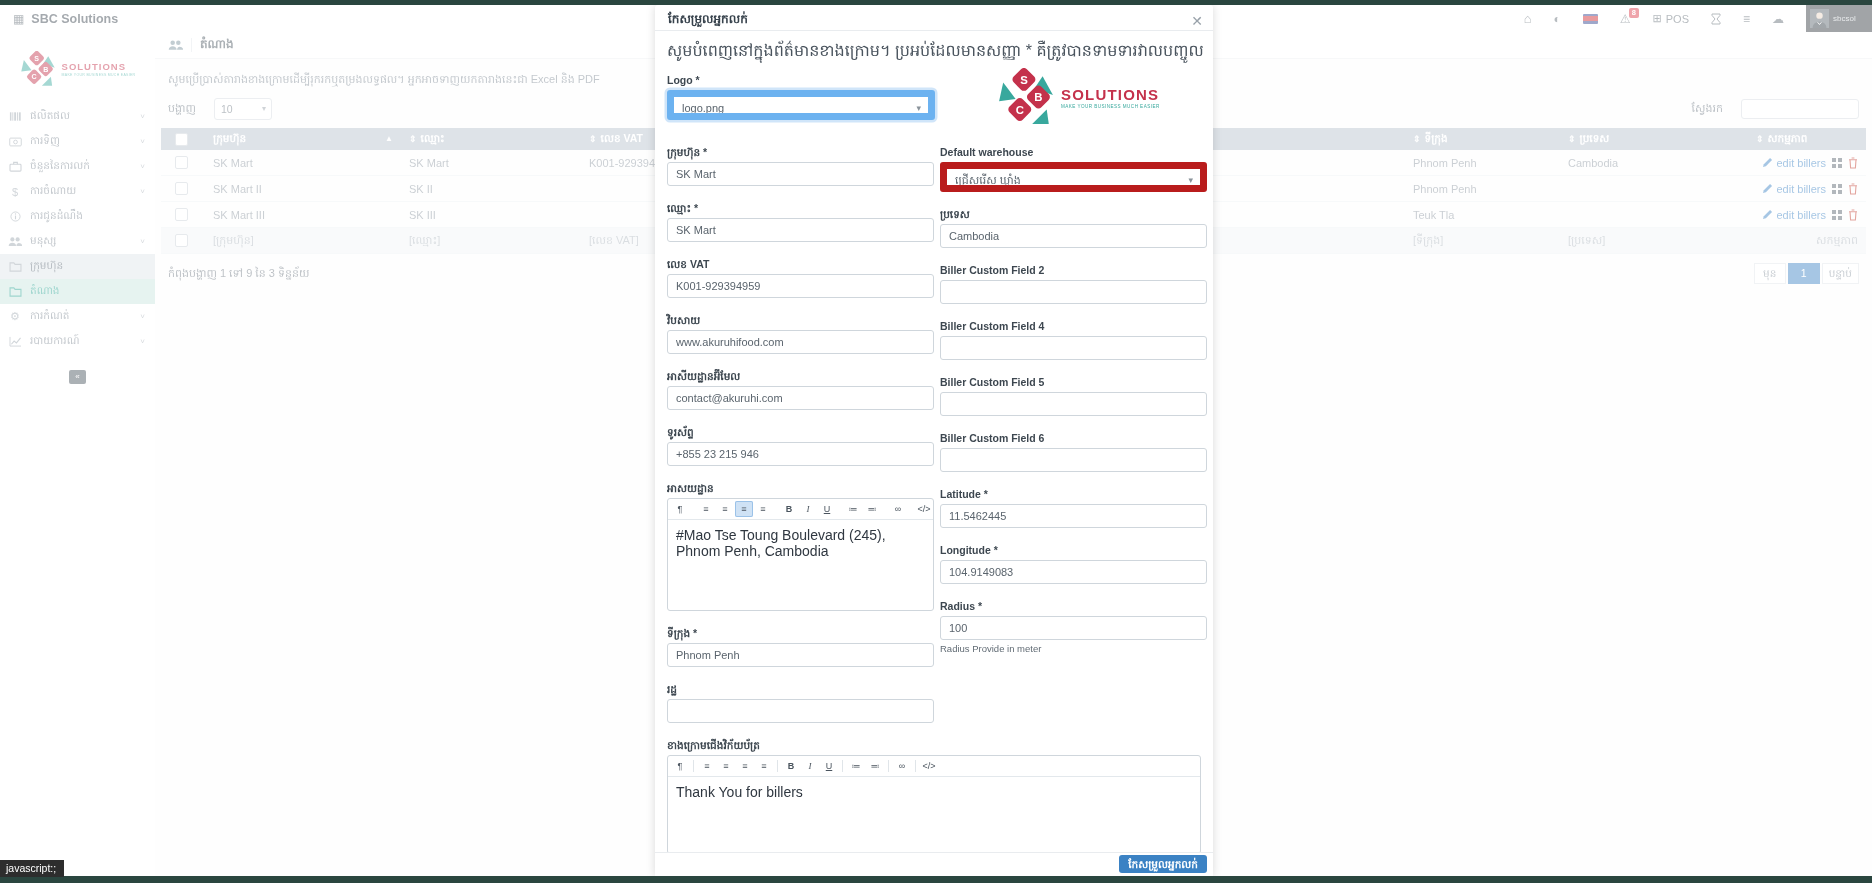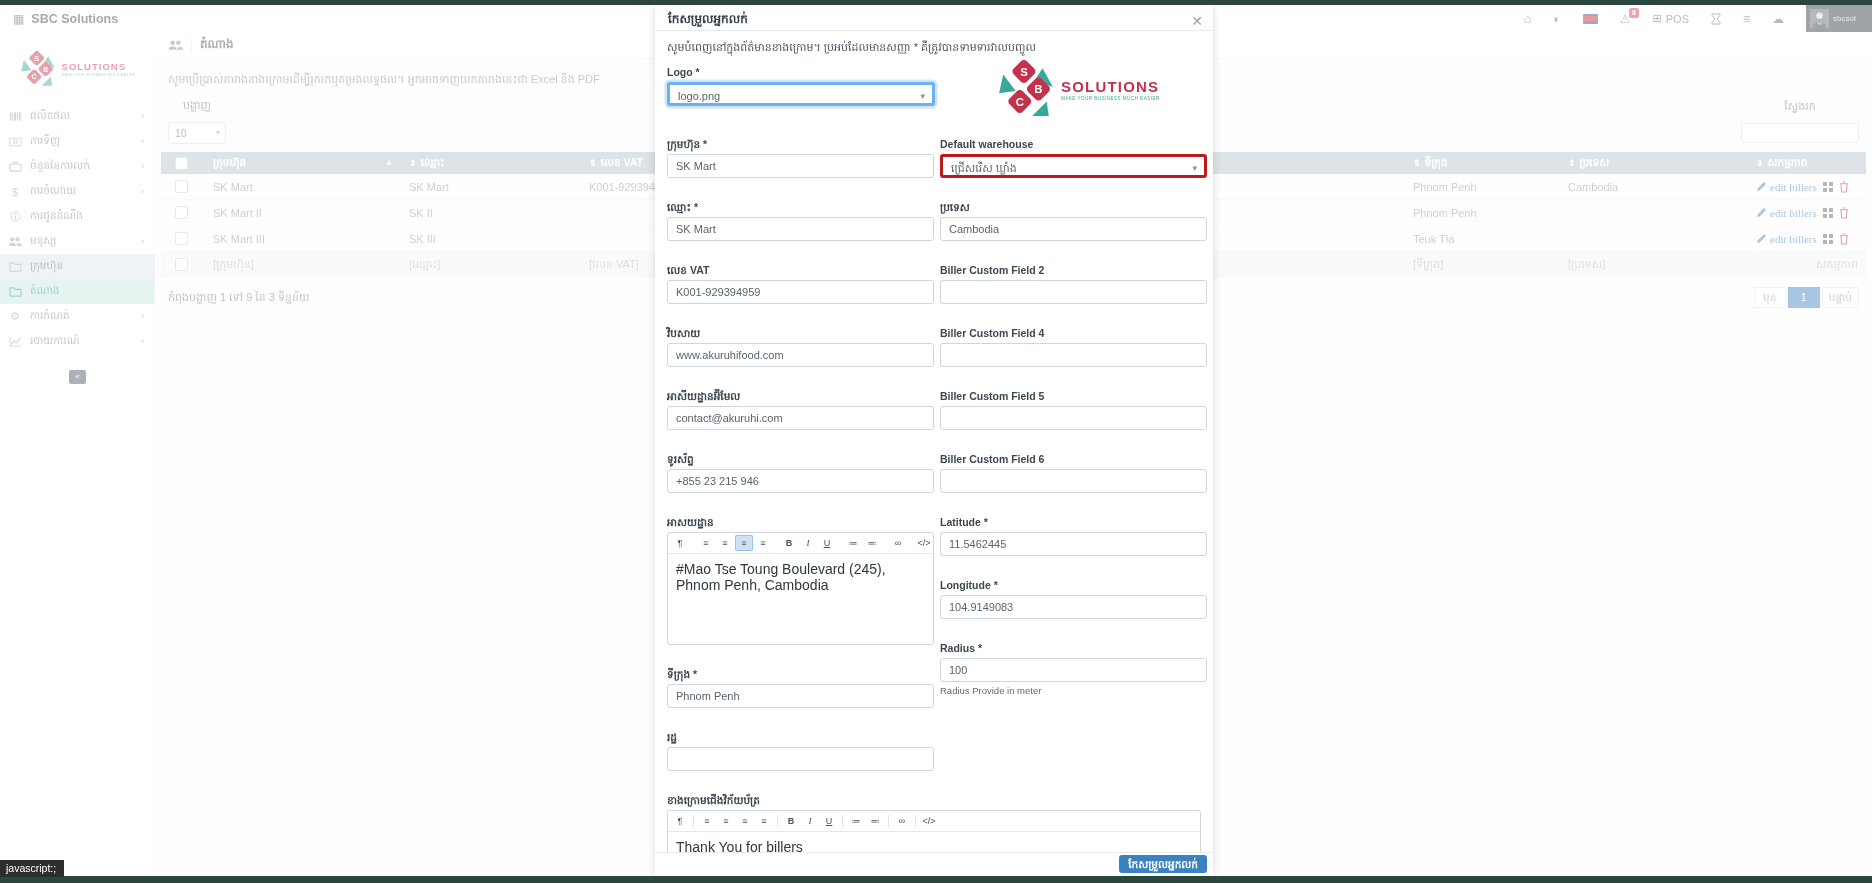--- a/index.html
+++ b/index.html
@@ -41,66 +41,66 @@
   .collapse-btn{margin:16px auto 0;width:17px;height:14px;background:#46525c;border-radius:2px;color:#fff;
     font-size:8px;line-height:14px;text-align:center;cursor:pointer;}
   
   .content{position:absolute;left:155px;top:32px;right:0;bottom:7px;background:#fdfdfd;z-index:1;}
   .page-head{height:26px;background:#fff;border-bottom:1px solid #edf0f2;display:flex;align-items:center;
     padding-left:13px;gap:8px;color:#607079;}
   .vsep{width:1px;height:14px;background:#e3e7ea;}
   .page-title{font-size:12px;font-weight:bold;color:#45525c;}
   .desc{margin:13px 13px 0;font-size:11px;color:#7c8792;}
   .controls{margin:10px 13px 0;display:flex;align-items:center;justify-content:space-between;}
-  .ctrl-left,.ctrl-right{display:flex;align-items:center;gap:8px;font-size:11px;color:#6b7681;flex-direction:column;}
+  .ctrl-left,.ctrl-right{display:flex;align-items:center;gap:18px;font-size:11px;color:#6b7681;}
   .mini-sel{position:relative;width:44px;height:20px;border:1px solid #d4dadf;border-radius:3px;
     font-size:10.5px;line-height:20px;padding:0 6px;color:#6b7681;background:#fff;cursor:pointer;}
   .mini-sel .caret{position:absolute;right:5px;top:0;font-size:8px;color:#98a1a9;}
   .search-in{width:118px;height:20px;border:1px solid #d4dadf;border-radius:3px;box-sizing:border-box;
     font-size:10.5px;padding:0 5px;color:#555;background:#fff;}
   table.dt{margin:8px 6px 0;width:calc(100% - 12px);border-collapse:collapse;table-layout:fixed;}
   .dt thead th{background:#b6c1cc;color:#fff;font-size:10.5px;font-weight:bold;height:22px;text-align:left;
     padding:0 8px;white-space:nowrap;overflow:hidden;cursor:pointer;}
   .dt .sort{font-size:9px;margin-right:4px;opacity:.95;}
   .dt .sort-r{float:right;font-size:8px;margin-top:2px;}
   .dt tbody td{height:25px;border-bottom:1px solid #eef1f3;font-size:11px;color:#8c96a0;padding:0 8px;
     white-space:nowrap;overflow:hidden;}
   .cb{display:inline-block;width:11px;height:11px;border:1px solid #c9d1d8;border-radius:2px;background:#fff;
     margin-left:6px;vertical-align:middle;cursor:pointer;}
   .dt tr.frow td{background:#f2f4f6;color:#aeb7bf;}
-  .act{display:flex;align-items:center;gap:6px;font-family:Liberation Serif, serif;}
+  .act{display:flex;justify-content:flex-end;align-items:center;gap:6px;}
   .editlink{color:#3b82c4;font-size:11px;display:flex;gap:3px;align-items:center;cursor:pointer;}
   .act .qr{color:#55606a;cursor:pointer;display:flex;}
   .act .tr-ic{color:#c0392b;cursor:pointer;display:flex;}
   .frow .act-txt{color:#aeb7bf;text-align:right;display:block;}
   .table-foot{margin:9px 13px 0;display:flex;justify-content:space-between;align-items:center;
     font-size:11px;color:#6f7983;}
   .pager{display:flex;gap:2px;align-items:center;}
   .pg{height:19px;min-width:18px;padding:0 6px;border:1px solid #dfe4e8;color:#8a95a0;font-size:10.5px;
     line-height:19px;text-align:center;background:#fff;cursor:pointer;}
   .pg.active{background:#3b82c4;border-color:#3b82c4;color:#fff;}
   
   .backdrop{position:absolute;top:5px;left:0;right:0;bottom:7px;background:rgba(255,255,255,.55);z-index:5;}
   
   .modal{position:absolute;left:655px;top:5px;width:558px;height:871px;background:#fff;z-index:10;
     box-shadow:0 0 10px rgba(0,0,0,.15);border-radius:3px 3px 0 0;}
   .m-head{height:25px;border-bottom:1px solid #e9ecef;padding:0 13px;line-height:26px;position:relative;}
   .m-title{font-size:12px;font-weight:bold;color:#37424c;}
   .m-close{position:absolute;right:10px;top:3px;font-size:14px;color:#98a1a9;cursor:pointer;}
   .m-body{position:absolute;top:26px;bottom:24px;left:0;right:0;padding:9px 6px 0 12px;overflow:hidden;}
-  .instruction{font-size:11px;color:#4a545e;margin:0 0 10px;}
+  .instruction{font-size:16px;color:#4a545e;margin:0 0 10px;}
   .logo-row{position:relative;height:72px;}
   .brandbox{position:absolute;left:330px;top:-6px;display:flex;align-items:center;gap:6px;}
   .bb-name{font-size:15px;font-weight:bold;color:#c4314b;letter-spacing:1.2px;}
   .bb-tag{font-size:4.6px;color:#38a89d;letter-spacing:.45px;margin-top:1px;}
-  .field{margin-bottom:23px;}
+  .field{margin-bottom:16px;}
   .field label{display:block;font-size:10.5px;font-weight:bold;color:#3d4750;margin-bottom:3px;line-height:13px;}
   .tinput{display:block;height:24px;box-sizing:border-box;width:100%;border:1px solid #cfd6dc;border-radius:3px;
     padding:0 8px;font-size:11px;color:#5a646d;background:#fff;}
-  .sel{position:relative;height:24px;box-sizing:border-box;border:3px solid #b91c1c;border-radius:3px;
+  .sel{position:relative;height:24px;box-sizing:border-box;border:7px solid #b91c1c;border-radius:3px;
     font-size:11px;color:#5a646d;line-height:22px;padding:0 18px 16px 8px;background:#fff;cursor:pointer;
     white-space:nowrap;overflow:hidden;}
   .sel .caret{position:absolute;right:7px;top:0;font-size:9px;color:#8a939b;}
   .sel.focus{border-color:#6cb2f0;box-shadow:0 0 0 2.5px rgba(69,150,230,.25);}
   .w268{width:268px;}
   .cols{display:flex;gap:6px;}
   .col{width:267px;flex-shrink:0;}
   .editor{border:1px solid #cfd6dc;border-radius:3px;background:#fff;}
   .ed-toolbar{display:flex;align-items:center;gap:1px;padding:2px 3px;border-bottom:1px solid #e3e8ec;}
   .tbtn{min-width:14px;height:16px;line-height:16px;text-align:center;font-size:9px;color:#4a545e;

